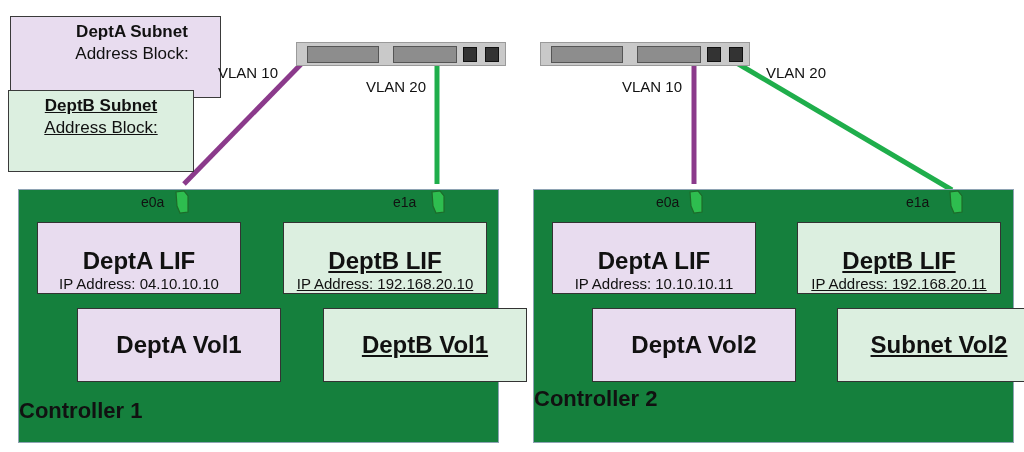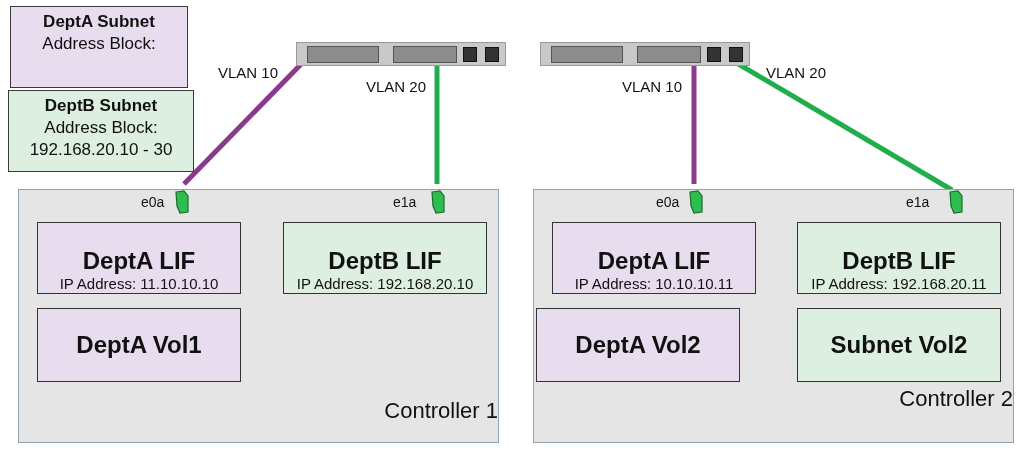--- a/index.html
+++ b/index.html
@@ -2,52 +2,51 @@
 <html><head>
 <meta charset="utf-8">
 <style>
   html, body { margin:0; padding:0; }
   body { width:1024px; height:452px; background:#ffffff; position:relative; overflow:hidden;
          font-family:"Liberation Sans", "DejaVu Sans", sans-serif; color:#111; }
   .abs { position:absolute; }
   .subnet { position:absolute; border:1.5px solid #3a3a3a; text-align:center; line-height:22px; font-size:17px; }
   .subnet .t { font-weight:bold; }
   .purple { background:#e8dcef; }
-  .green { background:#dcefe0; }
-  .controller { position:absolute; border:1.5px solid #8ea3b3; background:#e5e5e5; }
+  .green { background:#dcefe0;text-decoration:underline; }
+  .controller { position:absolute; border:1.5px solid #8ea3b3; background:#15803d; }
   .box { position:absolute; border:1.5px solid #333; text-align:center; }
   .lif .name { font-weight:bold; font-size:24px; margin-top:24px; line-height:28px; }
   .lif .ip { font-size:15px; line-height:18px; }
-  .vol { display:flex; align-items:center; justify-content:center; font-weight:bold; font-size:24px; }
-  .ctrl-label { position:absolute; font-weight:normal; font-size:22px; width:100%; text-align:right; }
+  .vol { display:flex; align-items:center; justify-content:center; font-weight:bold; font-size:24px;margin-left:40px; }
+  .ctrl-label { position:absolute; font-weight:bold; font-size:22px; width:100%; text-align:left; }
   .port-label { position:absolute; font-size:14px; }
   .vlan-label { position:absolute; font-size:15px; }
   .switch { position:absolute; height:22px; background:#c9c9c9; border:1px solid #9a9a9a; }
   .switch .bay { position:absolute; top:3px; height:15px; background:#8d8d8d; border:1px solid #555; }
   .switch .psu { position:absolute; top:4px; width:12px; height:13px; background:#333; border:1px solid #111; }
   svg.wires { position:absolute; left:0; top:0; }
 </style>
 </head>
 <body>
 
 <svg class="wires" width="1024" height="452">
   <line x1="310" y1="55" x2="184" y2="184" stroke="#8b3a8b" stroke-width="5"></line>
   <line x1="437" y1="65" x2="437" y2="184" stroke="#1fae4b" stroke-width="5"></line>
   <line x1="694" y1="65" x2="694" y2="184" stroke="#8b3a8b" stroke-width="5"></line>
   <line x1="735" y1="62" x2="952" y2="190" stroke="#1fae4b" stroke-width="5"></line>
 </svg>
 
-<div class="subnet purple" style="left:10px;top:6px;width:176px;height:76px;padding-top:4px;">
+<div class="subnet purple" style="left:10px;top:16px;width:176px;height:76px;padding-top:4px;padding-left:33px;">
   <div class="t">DeptA Subnet</div>
   <div>Address Block:</div>
 </div>
 <div class="subnet green" style="left:8px;top:90px;width:184px;height:76px;padding-top:4px;">
   <div class="t">DeptB Subnet</div>
   <div>Address Block:</div>
-  <div>192.168.20.10 - 30</div>
 </div>
 
 <div class="switch" style="left:296px;top:42px;width:208px;">
   <div class="bay" style="left:10px;width:70px;"></div>
   <div class="bay" style="left:96px;width:62px;"></div>
   <div class="psu" style="left:166px;"></div>
   <div class="psu" style="left:188px;"></div>
 </div>
 <div class="switch" style="left:540px;top:42px;width:208px;">
   <div class="bay" style="left:10px;width:70px;"></div>
@@ -59,42 +58,43 @@
 <div class="vlan-label" style="left:218px;top:64px;">VLAN 10</div>
 <div class="vlan-label" style="left:366px;top:78px;">VLAN 20</div>
 <div class="vlan-label" style="left:622px;top:78px;">VLAN 10</div>
 <div class="vlan-label" style="left:766px;top:64px;">VLAN 20</div>
 
 <div class="controller" style="left:18px;top:189px;width:479px;height:252px;">
   <div class="port-label" style="left:122px;top:4px;">e0a</div>
   <div class="port-label" style="left:374px;top:4px;">e1a</div>
   <div class="box lif purple" style="left:18px;top:32px;width:202px;height:70px;">
     <div class="name">DeptA LIF</div>
-    <div class="ip">IP Address: 11.10.10.10</div>
+    <div class="ip">IP Address: 04.10.10.10</div>
   </div>
   <div class="box lif green" style="left:264px;top:32px;width:202px;height:70px;">
     <div class="name">DeptB LIF</div>
     <div class="ip">IP Address: 192.168.20.10</div>
   </div>
   <div class="box vol purple" style="left:18px;top:118px;width:202px;height:72px;">DeptA Vol1</div>
+  <div class="box vol green" style="left:264px;top:118px;width:202px;height:72px;">DeptB Vol1</div>
   <div class="ctrl-label" style="top:208px;">Controller 1</div>
 </div>
 
 <div class="controller" style="left:533px;top:189px;width:479px;height:252px;">
   <div class="port-label" style="left:122px;top:4px;">e0a</div>
   <div class="port-label" style="left:372px;top:4px;">e1a</div>
   <div class="box lif purple" style="left:18px;top:32px;width:202px;height:70px;">
     <div class="name">DeptA LIF</div>
     <div class="ip">IP Address: 10.10.10.11</div>
   </div>
   <div class="box lif green" style="left:263px;top:32px;width:202px;height:70px;">
     <div class="name">DeptB LIF</div>
     <div class="ip">IP Address: 192.168.20.11</div>
   </div>
-  <div class="box vol purple" style="left:2px;top:118px;width:202px;height:72px;">DeptA Vol2</div>
+  <div class="box vol purple" style="left:18px;top:118px;width:202px;height:72px;">DeptA Vol2</div>
   <div class="box vol green" style="left:263px;top:118px;width:202px;height:72px;">Subnet Vol2</div>
   <div class="ctrl-label" style="top:196px;">Controller 2</div>
 </div>
 
 <svg class="abs" style="left:174px;top:190px;" width="16" height="24">
     <path d="M2 2 L10 1 L14 6 L14 22 L6 23 L3 16 Z" fill="#2ebd4f" stroke="#1d6b2a" stroke-width="1.2"></path>
   </svg>
 <svg class="abs" style="left:430px;top:190px;" width="16" height="24">
     <path d="M2 2 L10 1 L14 6 L14 22 L6 23 L3 16 Z" fill="#2ebd4f" stroke="#1d6b2a" stroke-width="1.2"></path>
   </svg>

